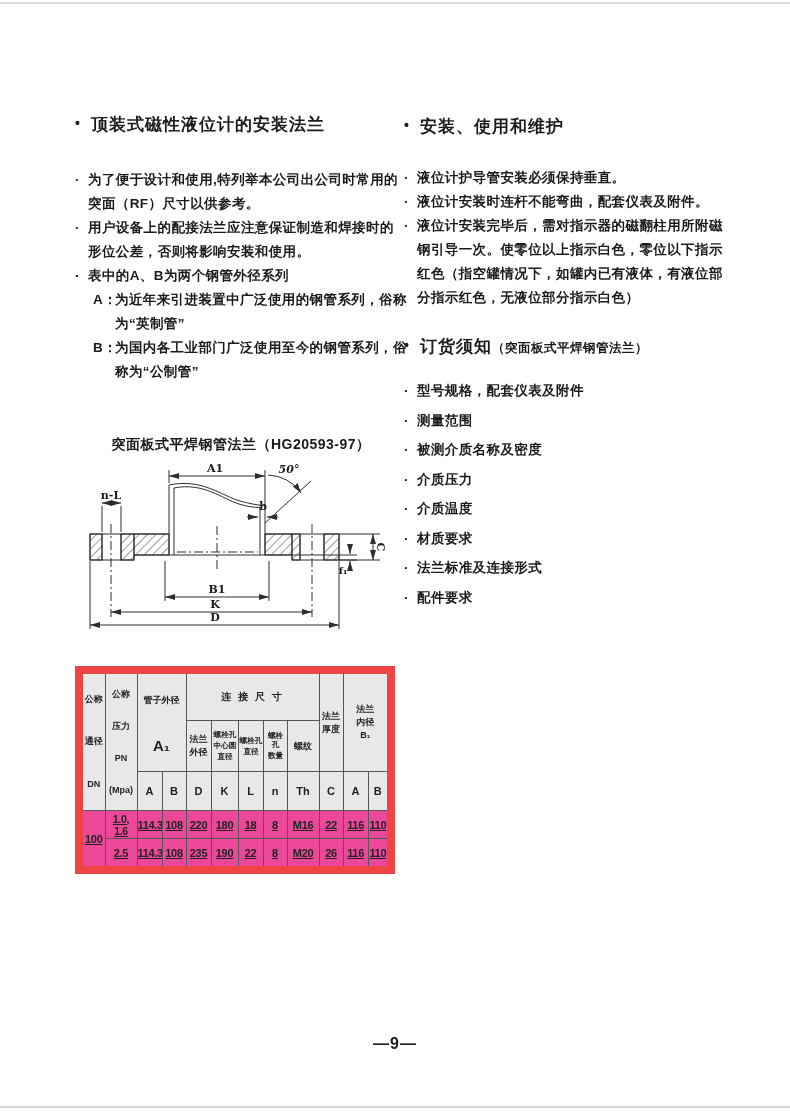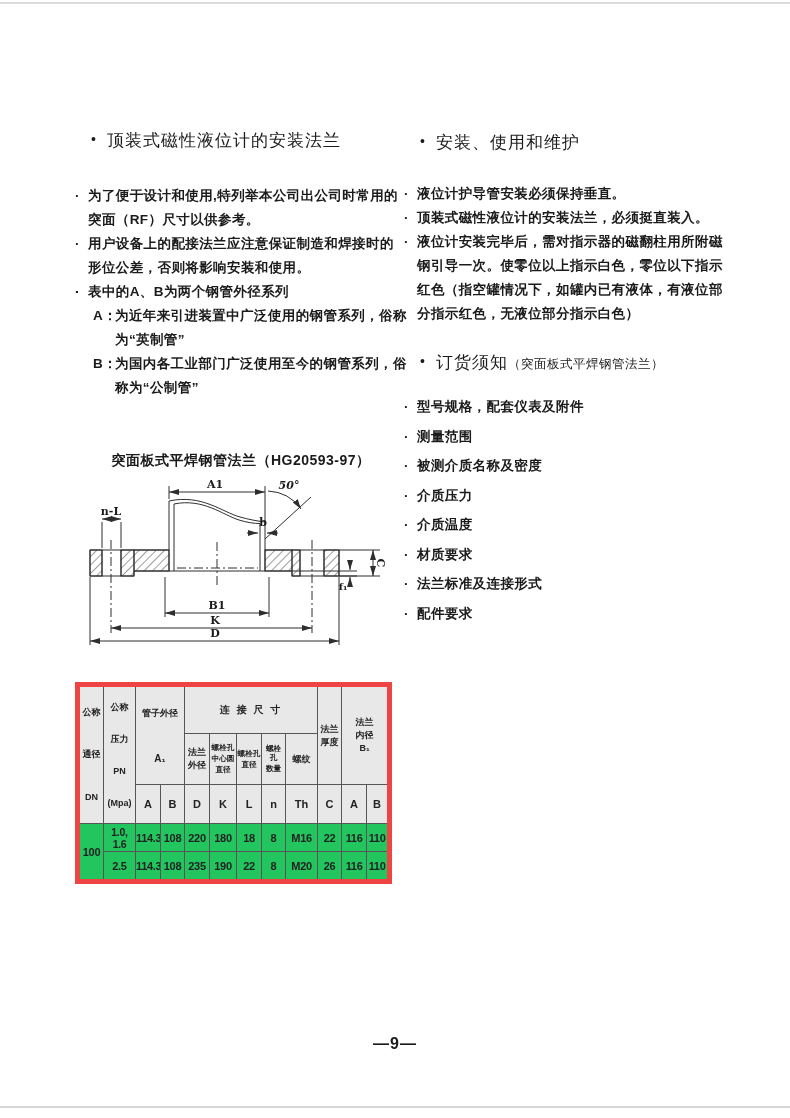--- a/index.html
+++ b/index.html
@@ -8,21 +8,21 @@
     font-family:"Liberation Sans", sans-serif;color:#1b1b1b;
     overflow:hidden;
   }
   .edge-top{position:absolute;top:2px;left:0;width:790px;height:2px;background:#dcdcdc;}
   .edge-bottom{position:absolute;top:1106px;left:0;width:790px;height:2px;background:#d6d6d6;}
 
   .col-left{position:absolute;left:75px;top:110px;width:332px;}
   .col-right{position:absolute;left:404px;top:112px;width:332px;}
 
   h2.sec{
-    font-size:17px;font-weight:400;margin:16px;line-height:26px;letter-spacing:1px;
+    font-size:17px;font-weight:700;margin:0;line-height:26px;letter-spacing:1px;
   }
   h2.sec .hmark{display:inline-block;width:16px;font-size:14px;vertical-align:2px;letter-spacing:0;}
   h2.sec .subtl{font-size:12.5px;letter-spacing:0.5px;}
 
   .blist{margin-top:30px;}
   .li{
     position:relative;padding-left:13px;font-size:13.5px;font-weight:700;
     line-height:24px;letter-spacing:0.4px;
   }
   .li .mark{position:absolute;left:0;top:0;}
@@ -37,30 +37,30 @@
 
   .dwg-title{font-size:14px;font-weight:700;margin-top:52px;letter-spacing:0.5px;text-align:center;}
   .dwg-wrap{margin-top:6px;margin-left:2px;}
   svg text{font-family:"DejaVu Serif", serif;font-weight:bold;}
 
   table.spec{
     border-collapse:collapse;table-layout:fixed;width:314px;margin-top:14px;
     font-weight:700;text-align:center;color:#222;
   }
   table.spec td{border:1px solid #565656;padding:0;vertical-align:middle;overflow:hidden;}
-  table.spec{border:5px solid #ef4444;padding-left:48px;}
+  table.spec{border:8px solid #ef4444;padding-left:48px;}
   tr.hdr td{background:#e8e8e8;}
   .zh9{font-size:9px;line-height:11px;letter-spacing:0;}
   .zh8{font-size:8px;line-height:9.5px;transform:scale(0.95);}
   .vstack{display:flex;flex-direction:column;justify-content:space-around;align-items:center;height:100%;}
   .vstack2{display:flex;flex-direction:column;justify-content:center;align-items:center;height:100%;gap:2px;}
   td.h1c{height:46px;}
   td.h2c{height:50px;}
   td.h3c{height:38px;font-size:11px;}
-  td.dcell{height:27px;font-size:11px;background:#22c55e;letter-spacing:-0.3px;}
+  td.dcell{height:27px;font-size:11px;background:#ec4899;letter-spacing:-0.3px;text-decoration:underline;}
   .pn2l{font-size:10.5px;line-height:12px;}
 
   .footer{
     position:absolute;left:0;top:1035px;width:790px;text-align:center;
     font-size:16px;font-weight:700;letter-spacing:1px;
   }
 </style>
 </head>
 <body>
 
@@ -209,21 +209,21 @@
         <div class="vstack zh9" style="height:128px;">
           <div>公称</div>
           <div>压力</div>
           <div>PN</div>
           <div>(Mpa)</div>
         </div>
       </td>
       <td colspan="2" rowspan="2">
         <div class="vstack zh9" style="height:90px;">
           <div>管子外径</div>
-          <div style="font-size:10px;">A₁</div>
+          <div style="font-size:15px;">A₁</div>
         </div>
       </td>
       <td colspan="5" class="h1c" style="font-size:10px;letter-spacing:2px;">连 接 尺 寸</td>
       <td rowspan="2">
         <div class="vstack2 zh9">
           <div>法兰</div>
           <div>厚度</div>
         </div>
       </td>
       <td colspan="2" rowspan="2">
@@ -312,21 +312,21 @@
 
   <h2 class="sec"><span class="hmark">•</span><span>安装、使用和维护</span></h2>
 
   <div class="blist" style="margin-top:26px;">
     <div class="li">
       <span class="mark">·</span>
       <span>液位计护导管安装必须保持垂直。</span>
     </div>
     <div class="li">
       <span class="mark">·</span>
-      <span>顶装式磁性液位计的安装法兰，必须挺直装入。</span>
+      <span>液位计安装时连杆不能弯曲，配套仪表及附件。</span>
     </div>
     <div class="li">
       <span class="mark">·</span>
       <span>液位计安装完毕后，需对指示器的磁翻柱用所附磁钢引导一次。使零位以上指示白色，零位以下指示红色（指空罐情况下，如罐内已有液体，有液位部分指示红色，无液位部分指示白色）</span>
     </div>
   </div>
 
   <h2 class="sec" style="margin-top:22px;"><span class="hmark">•</span><span>订货须知</span><span class="subtl">（突面板式平焊钢管法兰）</span></h2>
 
   <div class="blist olist">

